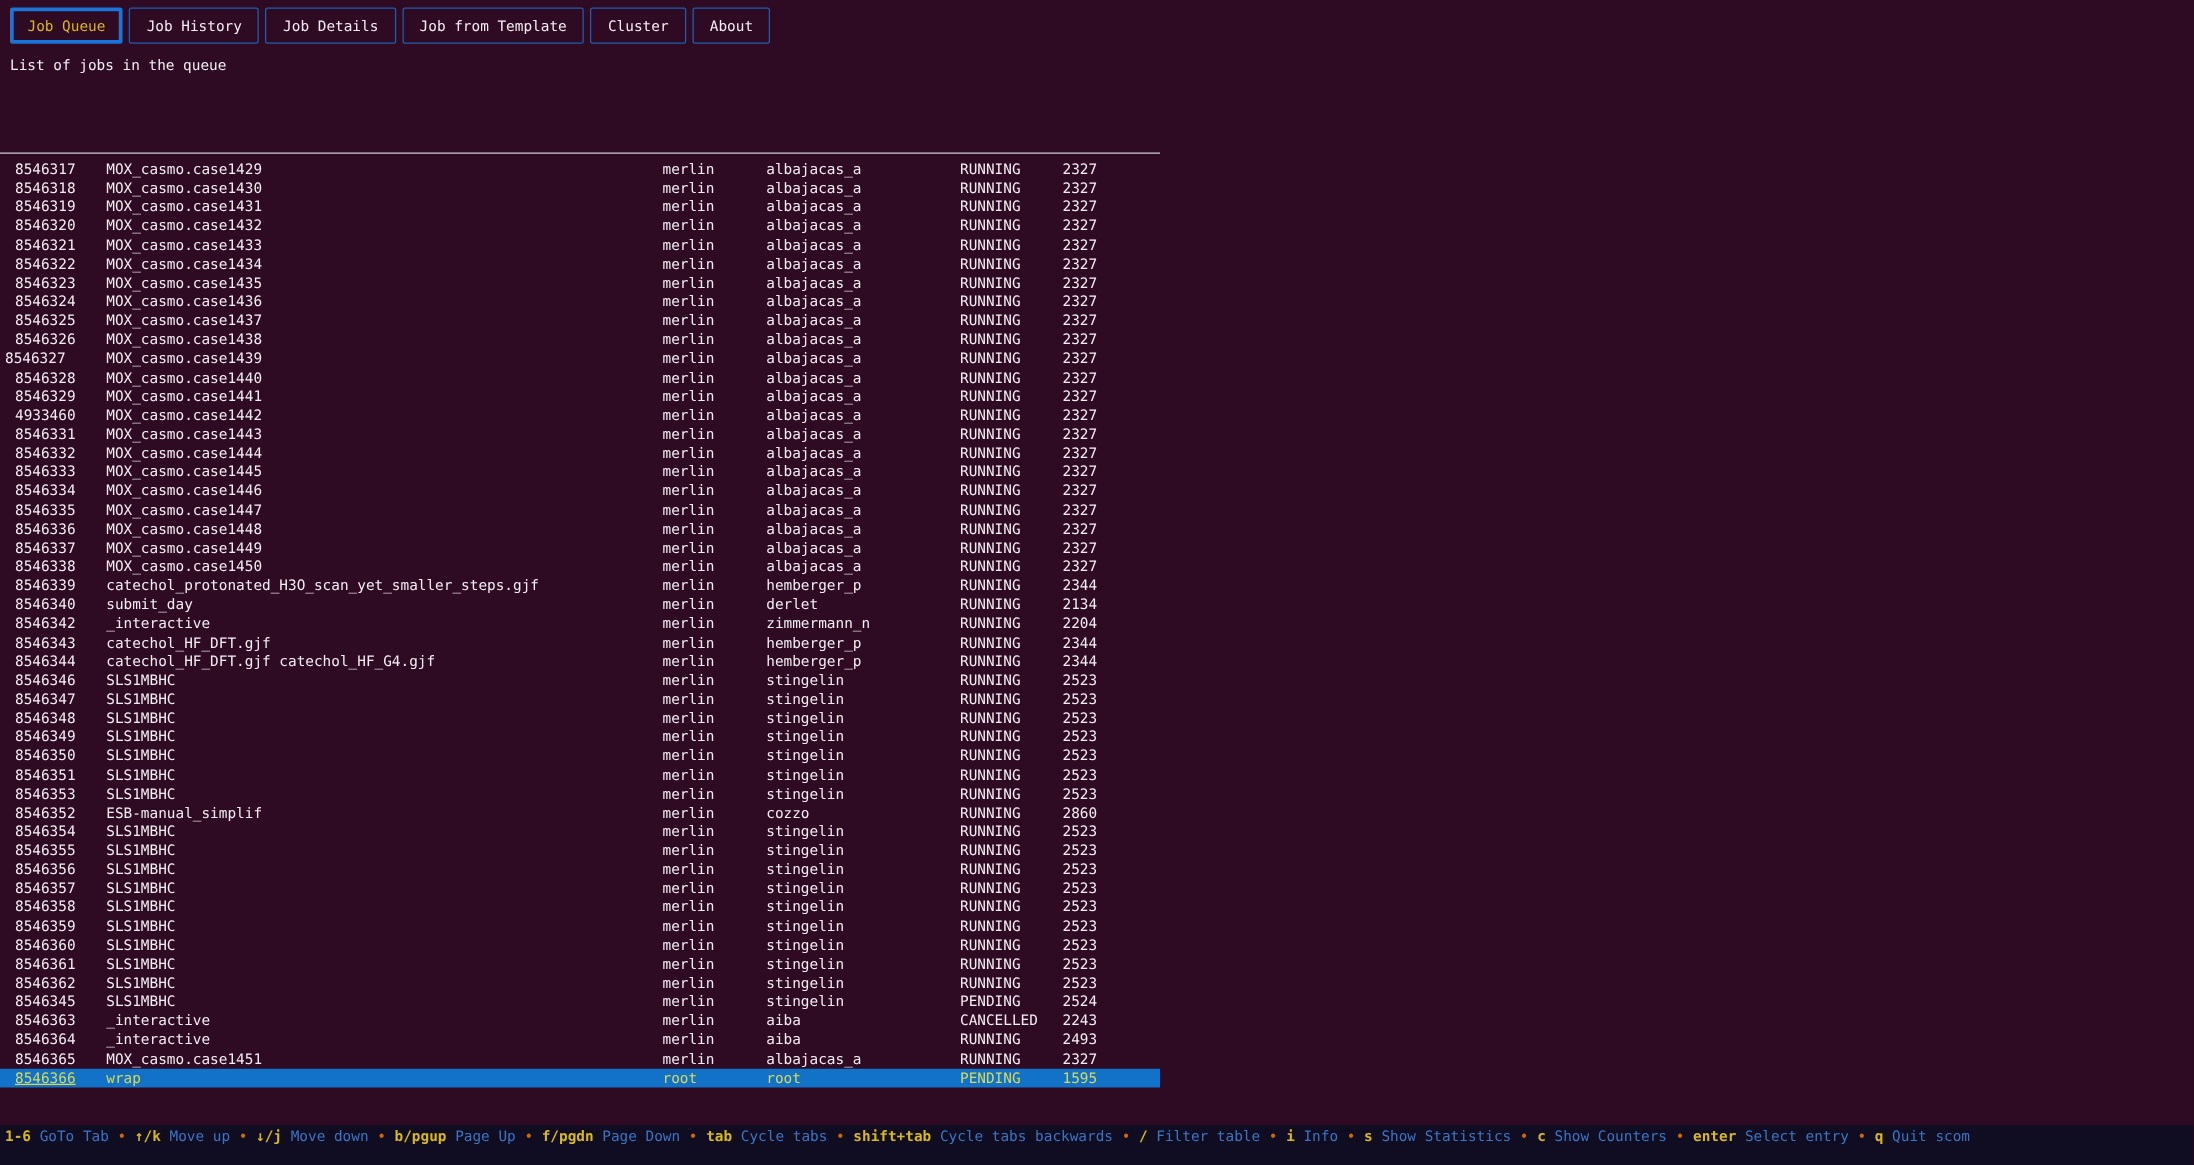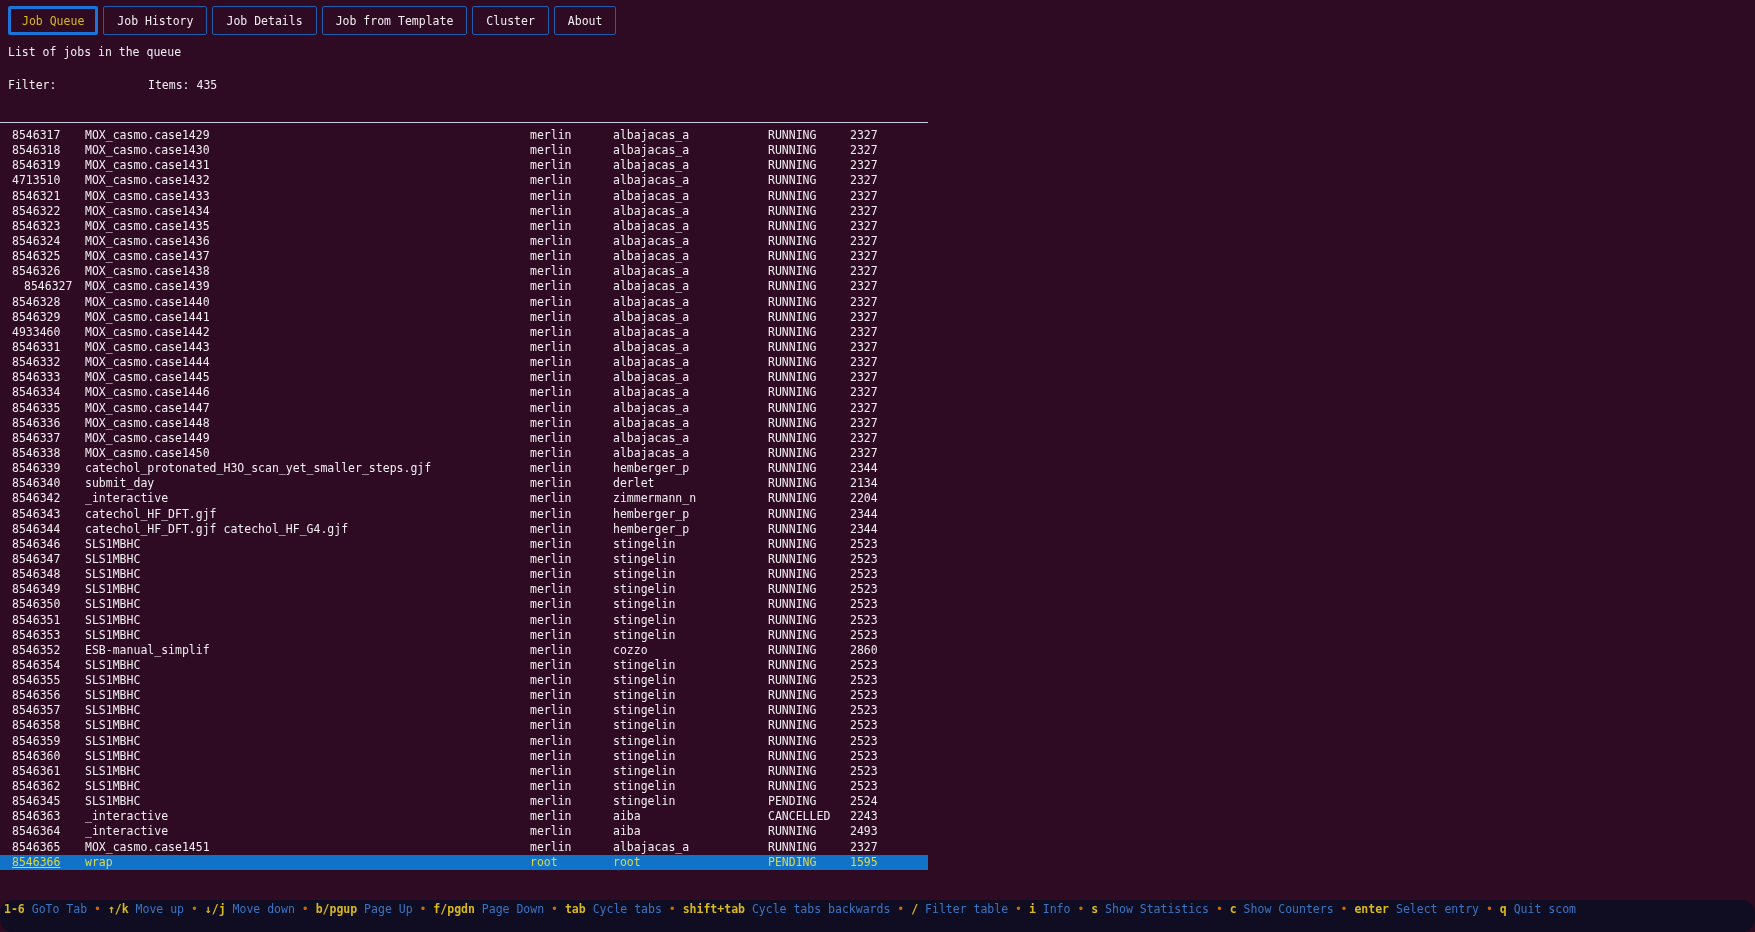--- a/index.html
+++ b/index.html
@@ -27,44 +27,39 @@
   .items { position:absolute; left:140px; top:0; }
   .table-header { position:absolute; top:103px; left:0; width:928px; height:14px; }
   .header-rule { position:absolute; top:122px; left:0; width:928px; height:1px; background:var(--header-rule); }
   .table-body { position:absolute; top:128px; left:0; width:928px; }
   .row { position:relative; height:15.15px; line-height:15.15px; }
   .row.selected { background:var(--selection-bg); color:var(--selection-text); }
   .cell { position:absolute; top:0; white-space:pre; }
   .statusbar {
     position:absolute; left:0; right:0; bottom:0; height:32px; box-sizing:border-box;
     background:var(--statusbar-bg); padding:3px 20px 0 4px; line-height:13px;
-    white-space:nowrap; overflow:hidden;border-radius:13px;
+    white-space:nowrap; overflow:hidden;
   }
   .sb-key { color:var(--gold); font-weight:bold; }
   .sb-desc { color:var(--statusbar-desc); }
   .sb-sep { color:var(--statusbar-sep); }
 </style>
 </head>
 <body>
 
 <div class="screen">
   <div class="tabs">
       <div class="tab active">Job Queue</div>
       <div class="tab">Job History</div>
       <div class="tab">Job Details</div>
       <div class="tab">Job from Template</div>
       <div class="tab">Cluster</div>
       <div class="tab">About</div>
     </div>
   <div class="subtitle">List of jobs in the queue</div>
-  <div class="filter-row">
-    <span>Filter:</span>
-    <span class="filter-value"></span>
-    <span class="items">Items: 435</span>
-  </div>
   <div class="header-rule"></div>
   <div class="table-body">
       <div class="row">
         <span class="cell" style="left: 12px;">8546317</span>
         <span class="cell" style="left: 85px;">MOX_casmo.case1429</span>
         <span class="cell" style="left: 530px;">merlin</span>
         <span class="cell" style="left: 613px;">albajacas_a</span>
         <span class="cell" style="left: 768px;">RUNNING</span>
         <span class="cell" style="left: 850px;">2327</span>
       </div>
@@ -78,21 +73,21 @@
       </div>
       <div class="row">
         <span class="cell" style="left: 12px;">8546319</span>
         <span class="cell" style="left: 85px;">MOX_casmo.case1431</span>
         <span class="cell" style="left: 530px;">merlin</span>
         <span class="cell" style="left: 613px;">albajacas_a</span>
         <span class="cell" style="left: 768px;">RUNNING</span>
         <span class="cell" style="left: 850px;">2327</span>
       </div>
       <div class="row">
-        <span class="cell" style="left: 12px;">4713510</span>
+        <span class="cell" style="left: 12px;">8546320</span>
         <span class="cell" style="left: 85px;">MOX_casmo.case1432</span>
         <span class="cell" style="left: 530px;">merlin</span>
         <span class="cell" style="left: 613px;">albajacas_a</span>
         <span class="cell" style="left: 768px;">RUNNING</span>
         <span class="cell" style="left: 850px;">2327</span>
       </div>
       <div class="row">
         <span class="cell" style="left: 12px;">8546321</span>
         <span class="cell" style="left: 85px; text-align: center;">MOX_casmo.case1433</span>
         <span class="cell" style="left: 530px;">merlin</span>
@@ -134,21 +129,21 @@
       </div>
       <div class="row">
         <span class="cell" style="left: 12px;">8546326</span>
         <span class="cell" style="left: 85px;">MOX_casmo.case1438</span>
         <span class="cell" style="left: 530px;">merlin</span>
         <span class="cell" style="left: 613px;">albajacas_a</span>
         <span class="cell" style="left: 768px;">RUNNING</span>
         <span class="cell" style="left: 850px;">2327</span>
       </div>
       <div class="row">
-        <span class="cell" style="left: 24px; text-align: right;">8546327</span>
+        <span class="cell" style="left: 4px; text-align: right;">8546327</span>
         <span class="cell" style="left: 85px;">MOX_casmo.case1439</span>
         <span class="cell" style="left: 530px;">merlin</span>
         <span class="cell" style="left: 613px;">albajacas_a</span>
         <span class="cell" style="left: 768px;">RUNNING</span>
         <span class="cell" style="left: 850px;">2327</span>
       </div>
       <div class="row">
         <span class="cell" style="left: 12px;">8546328</span>
         <span class="cell" style="left: 85px;">MOX_casmo.case1440</span>
         <span class="cell" style="left: 530px;">merlin</span>

